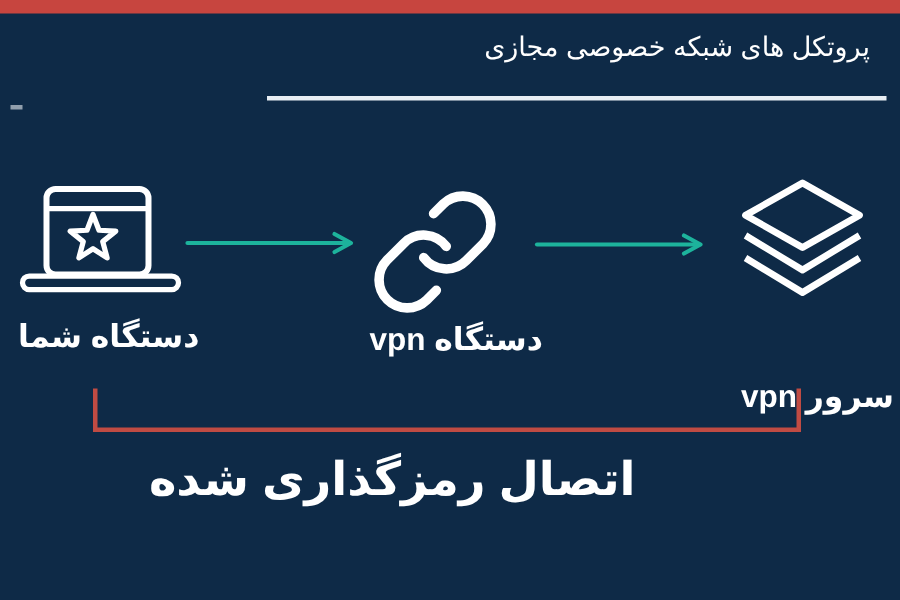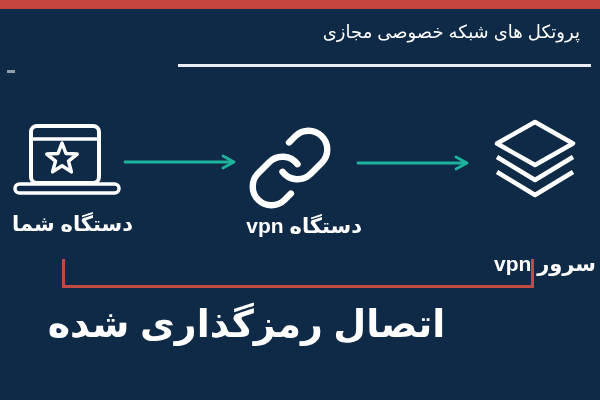--- a/index.html
+++ b/index.html
@@ -43,23 +43,23 @@
   #device-label{left:3px;top:212px;width:130px;}
   #protocol-label{left:226px;top:214px;width:136px;}
   #server-label{left:460px;top:216px;width:136px;margin-top:36px;}
   #encryption-bracket{
     left:62px;top:259px;width:472px;height:29px;
     border-left:3px solid var(--bracket-red);
     border-right:3px solid var(--bracket-red);
     border-bottom:3px solid var(--bracket-red);
   }
   #encryption-caption{
-    left:0;top:302px;width:493px;
+    left:15px;top:302px;width:493px;
     direction:rtl;text-align:center;
-    font-size:38px;font-weight:700;color:var(--text);
+    font-size:31px;font-weight:700;color:var(--text);
   }
 </style>
 </head>
 <body>
 
 <div class="abs" id="top-bar"></div>
 
 <div class="abs" id="title">پروتکل های شبکه خصوصی مجازی</div>
 <div class="abs" id="title-underline"></div>
 <div class="abs" id="corner-dash"></div>

